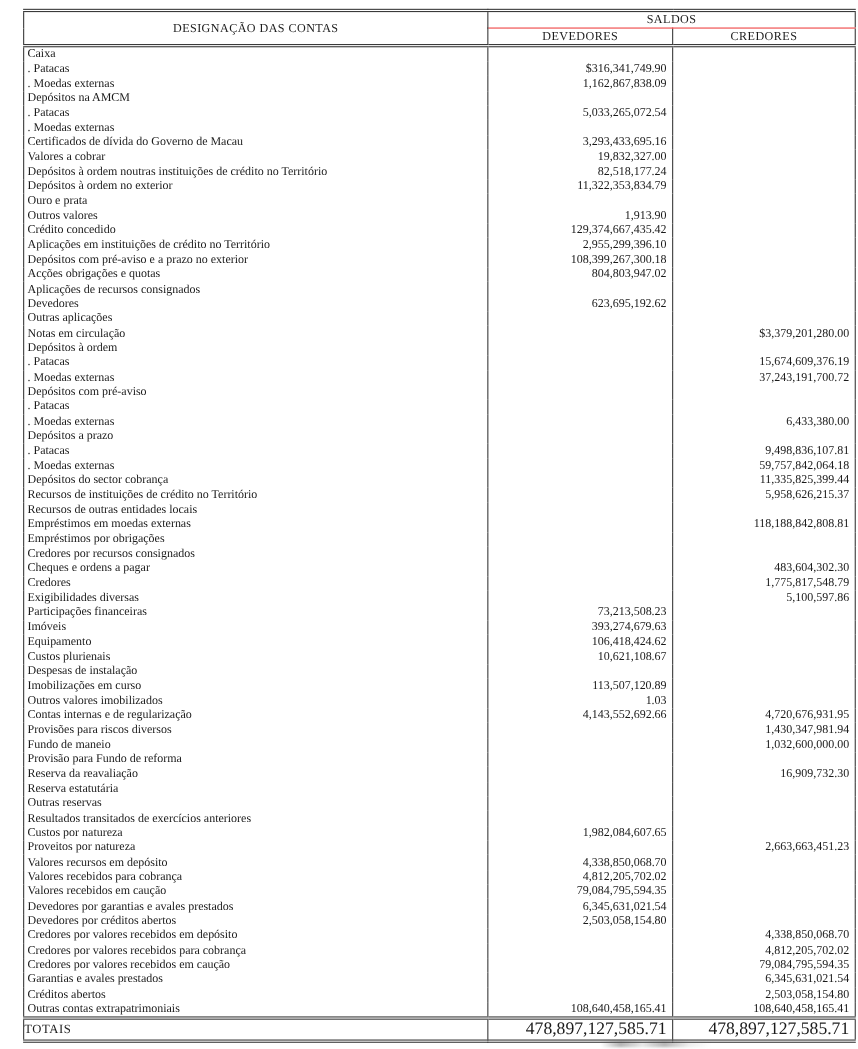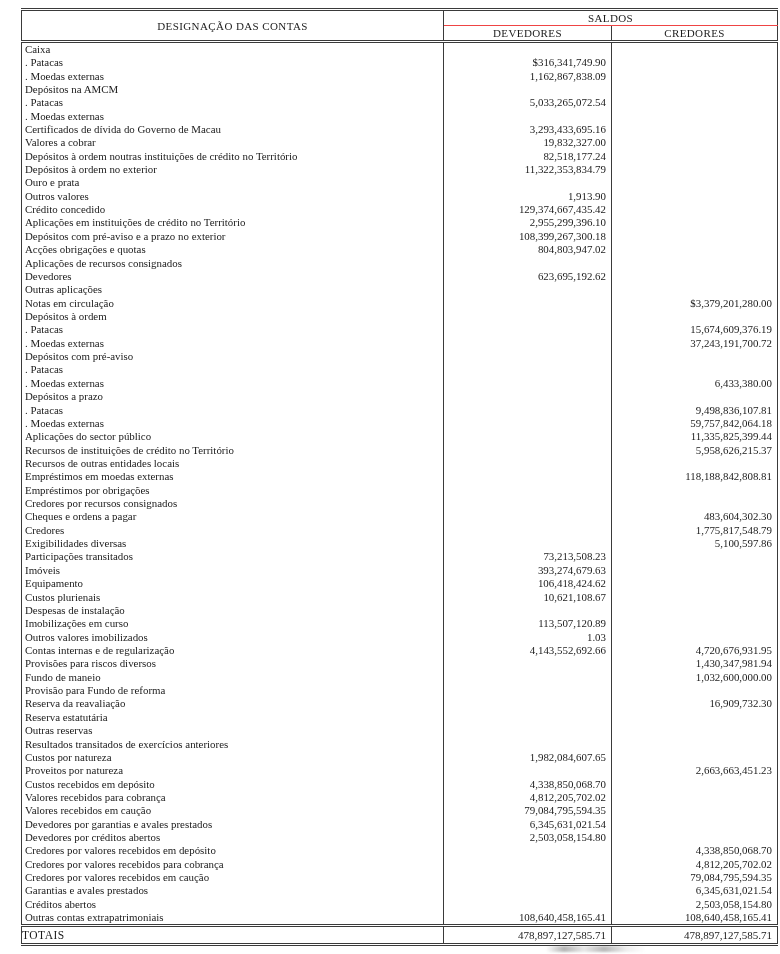--- a/index.html
+++ b/index.html
@@ -76,21 +76,21 @@
     border-top: 3px double #3a3a3a;
     font-size: 11.5px;
     letter-spacing: 0.5px;
     vertical-align: middle;
     color: #1a1a1a;
   }
   tfoot td.t-label { text-align: left; }
   tfoot td.dev, tfoot td.cred {
     text-align: right;
     padding-right: 5px;
-    font-size: 11px;
+    font-size: 16px;
     letter-spacing: 0;
   }
   .smudge {
     position: absolute;
     left: 546px;
     top: 946px;
     width: 100px;
     height: 6px;
     border-radius: 3px;
     background: linear-gradient(90deg,
@@ -294,21 +294,21 @@
     <td class="cred">9,498,836,107.81</td>
   </tr>
 
   <tr>
     <td class="label">. Moedas externas</td>
     <td class="dev"></td>
     <td class="cred">59,757,842,064.18</td>
   </tr>
 
   <tr>
-    <td class="label">Aplicações do sector público</td>
+    <td class="label">Depósitos do sector cobrança</td>
     <td class="dev"></td>
     <td class="cred">11,335,825,399.44</td>
   </tr>
 
   <tr>
     <td class="label">Recursos de instituições de crédito no Território</td>
     <td class="dev"></td>
     <td class="cred">5,958,626,215.37</td>
   </tr>
 
@@ -348,21 +348,21 @@
     <td class="cred">1,775,817,548.79</td>
   </tr>
 
   <tr>
     <td class="label">Exigibilidades diversas</td>
     <td class="dev"></td>
     <td class="cred">5,100,597.86</td>
   </tr>
 
   <tr>
-    <td class="label">Participações transitados</td>
+    <td class="label">Participações financeiras</td>
     <td class="dev">73,213,508.23</td>
     <td class="cred"></td>
   </tr>
 
   <tr>
     <td class="label">Imóveis</td>
     <td class="dev">393,274,679.63</td>
     <td class="cred"></td>
   </tr>
 
@@ -450,21 +450,21 @@
     <td class="cred"></td>
   </tr>
 
   <tr>
     <td class="label">Proveitos por natureza</td>
     <td class="dev"></td>
     <td class="cred">2,663,663,451.23</td>
   </tr>
 
   <tr>
-    <td class="label">Custos recebidos em depósito</td>
+    <td class="label">Valores recursos em depósito</td>
     <td class="dev">4,338,850,068.70</td>
     <td class="cred"></td>
   </tr>
 
   <tr>
     <td class="label">Valores recebidos para cobrança</td>
     <td class="dev">4,812,205,702.02</td>
     <td class="cred"></td>
   </tr>
 

